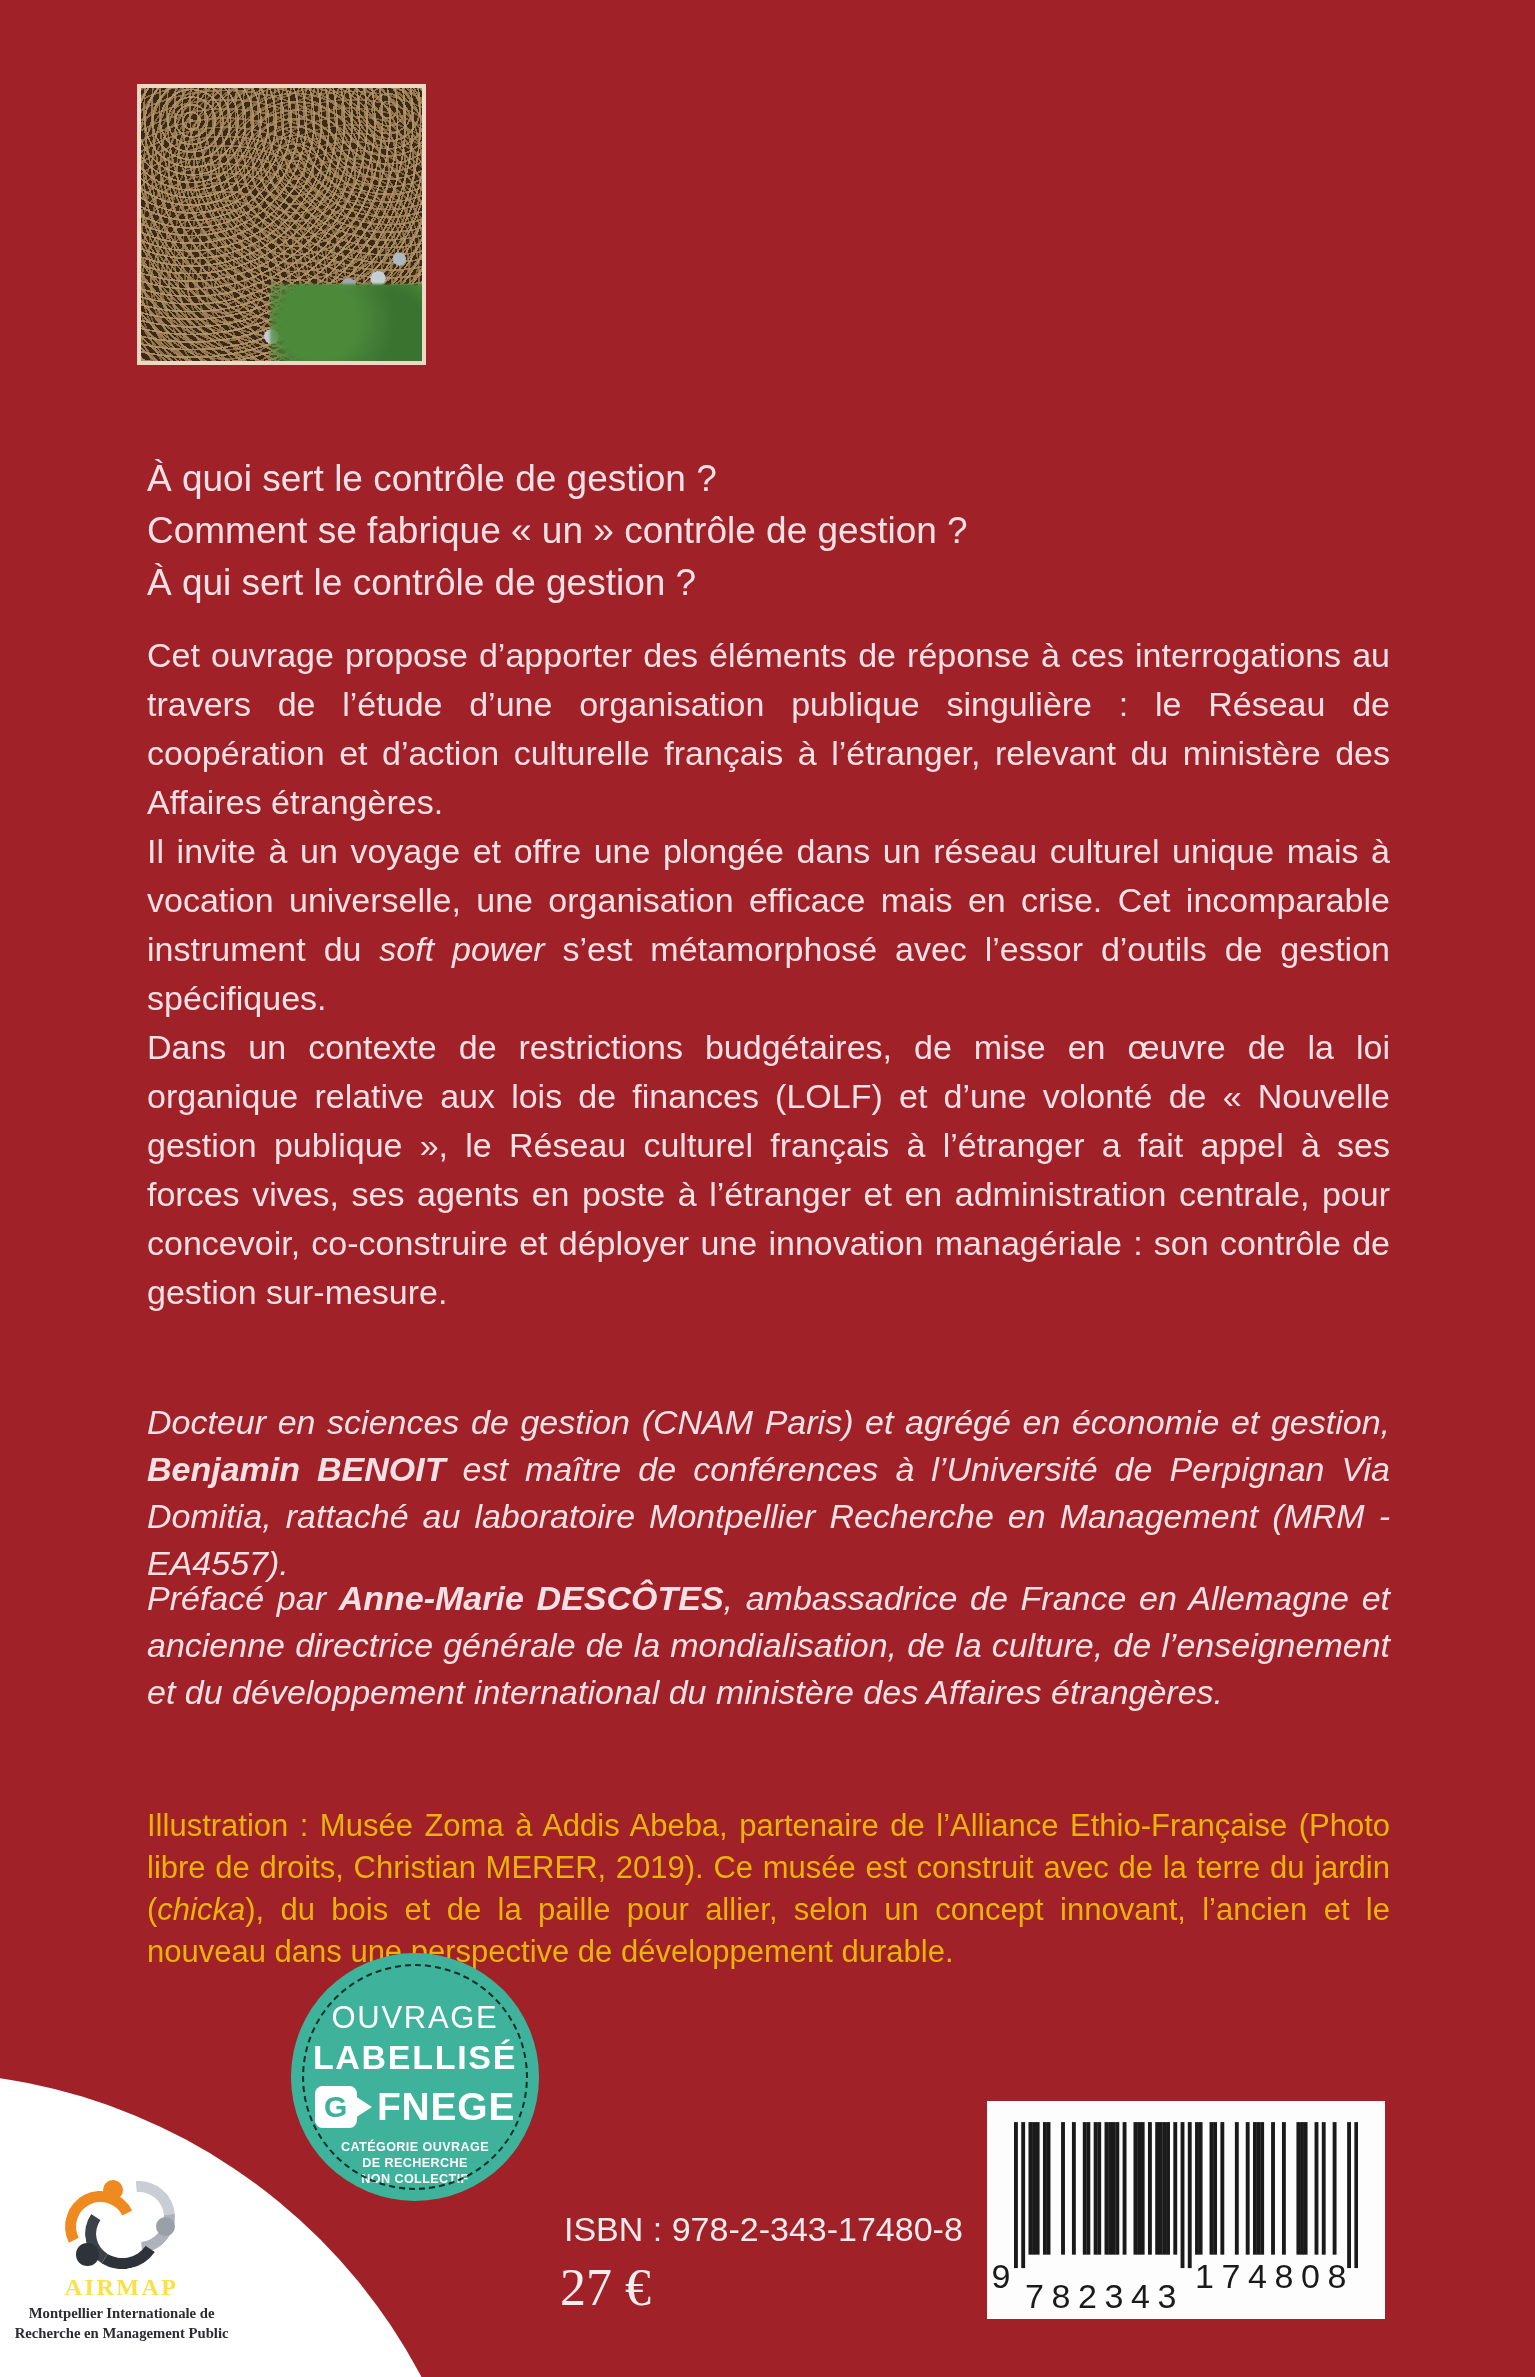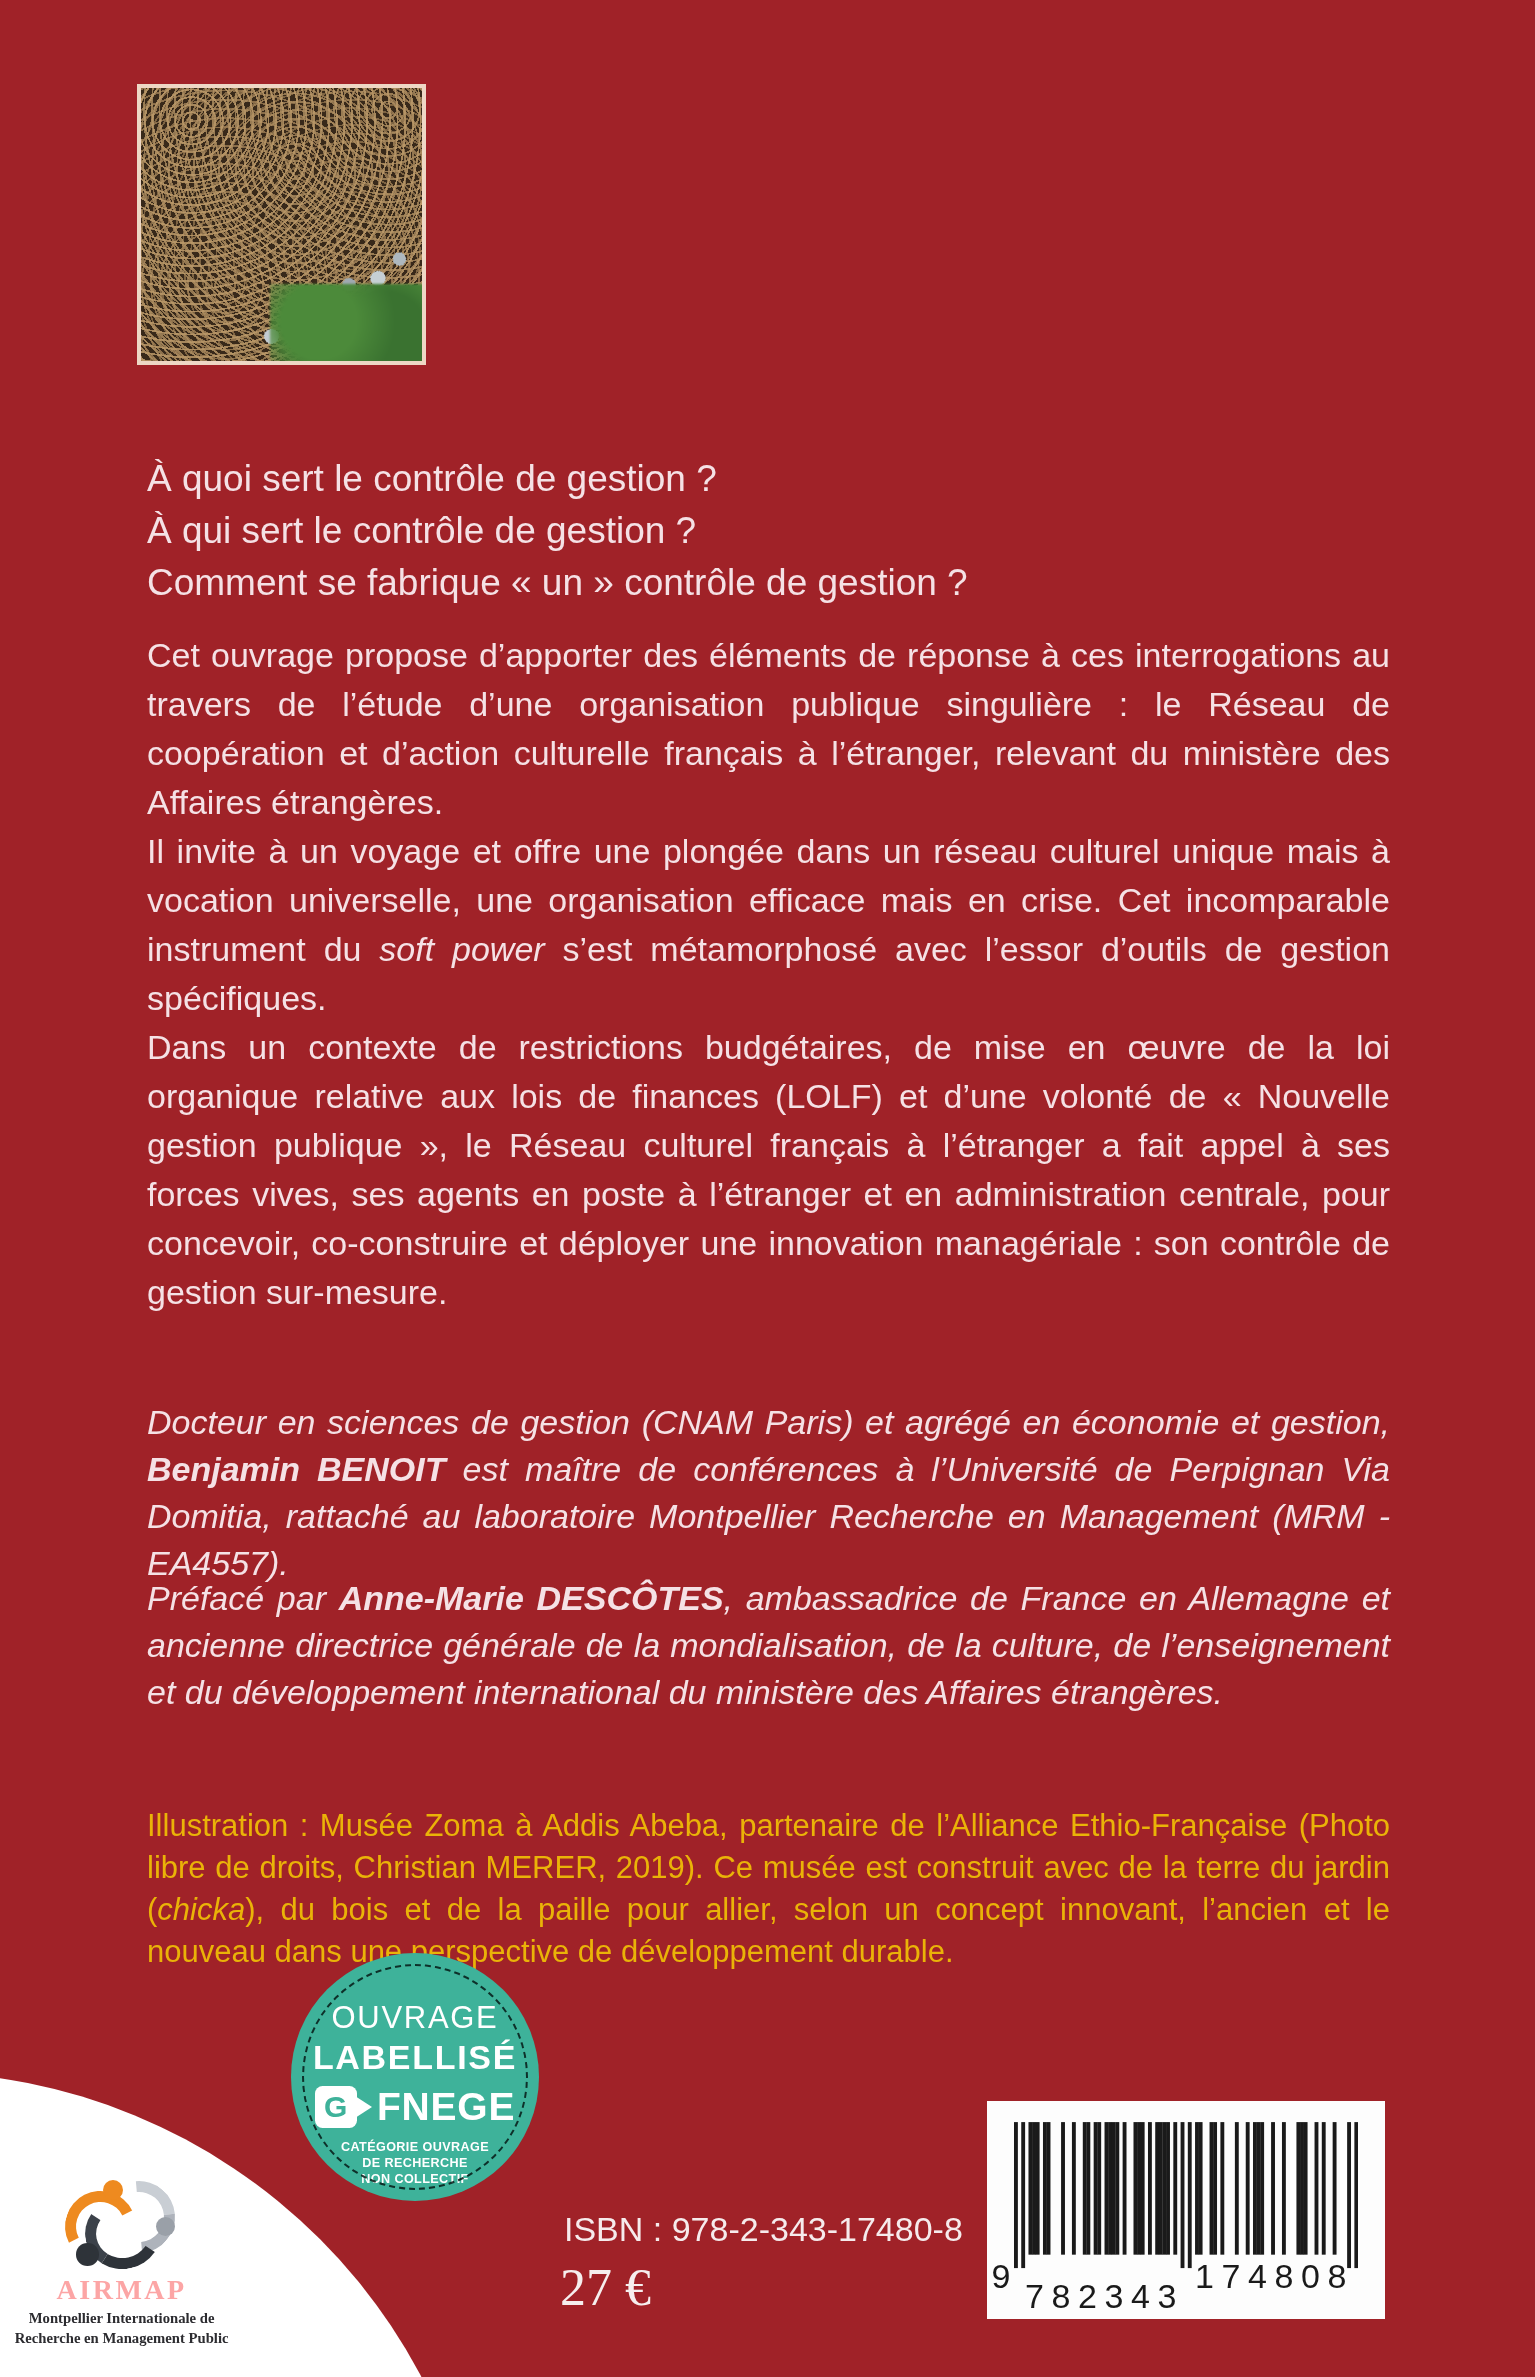--- a/index.html
+++ b/index.html
@@ -73,21 +73,21 @@
           font-family:"Liberation Serif",serif;}
   .figures{position:relative;width:117px;height:91px;margin:0 auto;}
   .arc{position:absolute;border-radius:50%;border:11px solid transparent;}
   .head{position:absolute;border-radius:50%;}
   .arc.o{left:1.7px;top:13.4px;width:49px;height:49px;border-top-color:#ee8a1f;border-left-color:#ee8a1f;transform:rotate(18deg);}
   .head.o{left:40px;top:1.7px;width:20px;height:20px;background:#ee8a1f;}
   .arc.s{right:5px;top:3.4px;width:50px;height:50px;border-top-color:#c9ced4;border-right-color:#aeb3bb;transform:rotate(40deg);}
   .head.s{right:5px;top:39px;width:19.3px;height:19.3px;background:#9aa0a8;}
   .arc.d{left:22px;bottom:0;width:54px;height:50px;border-bottom-color:#2e3339;border-left-color:#3c424a;transform:rotate(-12deg);}
   .head.d{left:13.4px;bottom:3.4px;width:22.7px;height:22.7px;background:#2e3339;}
-  .airmap-name{font-size:28px;font-weight:bold;letter-spacing:2.5px;margin-top:5px;color:#fca5a5;}
+  .airmap-name{font-size:24px;font-weight:bold;letter-spacing:2.5px;margin-top:5px;color:#fde047;}
   .airmap-tag{font-size:14.7px;font-weight:bold;line-height:19.3px;color:#2c2c30;margin-top:3.4px;}
 
   
   .isbn{position:absolute;left:564px;top:2210px;font-size:34px;color:#f6ebec;}
   .price{position:absolute;left:560px;top:2258px;font-size:52px;color:#f6eeee;font-family:"Liberation Serif",serif;}
   .barcode-box{position:absolute;left:987px;top:2101px;width:398px;height:218px;background:#fdfdfd;}
   #barcode-svg{position:absolute;left:27px;top:21px;}
   .bc-digit{position:absolute;font-size:34px;color:#1a1a1a;top:156px;}
   .bc-lead{left:0;width:23.5px;text-align:right;}
   .bc-g1{left:38px;width:152px;text-align:center;letter-spacing:7.6px;margin-top:20px;}
@@ -102,22 +102,22 @@
     <div class="photo">
       <div class="swirls"></div>
       <div class="stones"></div>
       <div class="plants"></div>
     </div>
   </div>
 
 
   <div class="questions">
       <div>À quoi sert le contrôle de gestion ?</div>
+      <div>Comment se fabrique « un » contrôle de gestion ?</div>
       <div>À qui sert le contrôle de gestion ?</div>
-      <div>Comment se fabrique « un » contrôle de gestion ?</div>
     </div>
 
   <div class="body-text synopsis">
     <p><span class="seg-n">Cet ouvrage propose d’apporter des éléments de réponse à ces interrogations au travers de l’étude d’une organisation publique singulière : le Réseau de coopération et d’action culturelle français à l’étranger, relevant du ministère des Affaires étrangères.</span></p>
     <p><span class="seg-n">Il invite à un voyage et offre une plongée dans un réseau culturel unique mais à vocation universelle, une organisation efficace mais en crise. Cet incomparable instrument du </span><span class="seg-i">soft power</span><span class="seg-n"> s’est métamorphosé avec l’essor d’outils de gestion spécifiques.</span></p>
     <p><span class="seg-n">Dans un contexte de restrictions budgétaires, de mise en œuvre de la loi organique relative aux lois de finances (LOLF) et d’une volonté de « Nouvelle gestion publique », le Réseau culturel français à l’étranger a fait appel à ses forces vives, ses agents en poste à l’étranger et en administration centrale, pour concevoir, co-construire et déployer une innovation managériale : son contrôle de gestion sur-mesure.</span></p>
   </div>
 
   <div class="body-text bio"><span class="seg-i">Docteur en sciences de gestion (CNAM Paris) et agrégé en économie et gestion, </span><span class="seg-bi">Benjamin BENOIT</span><span class="seg-i"> est maître de conférences à l’Université de Perpignan Via Domitia, rattaché au laboratoire Montpellier Recherche en Management (MRM - EA4557).</span></div>
 

